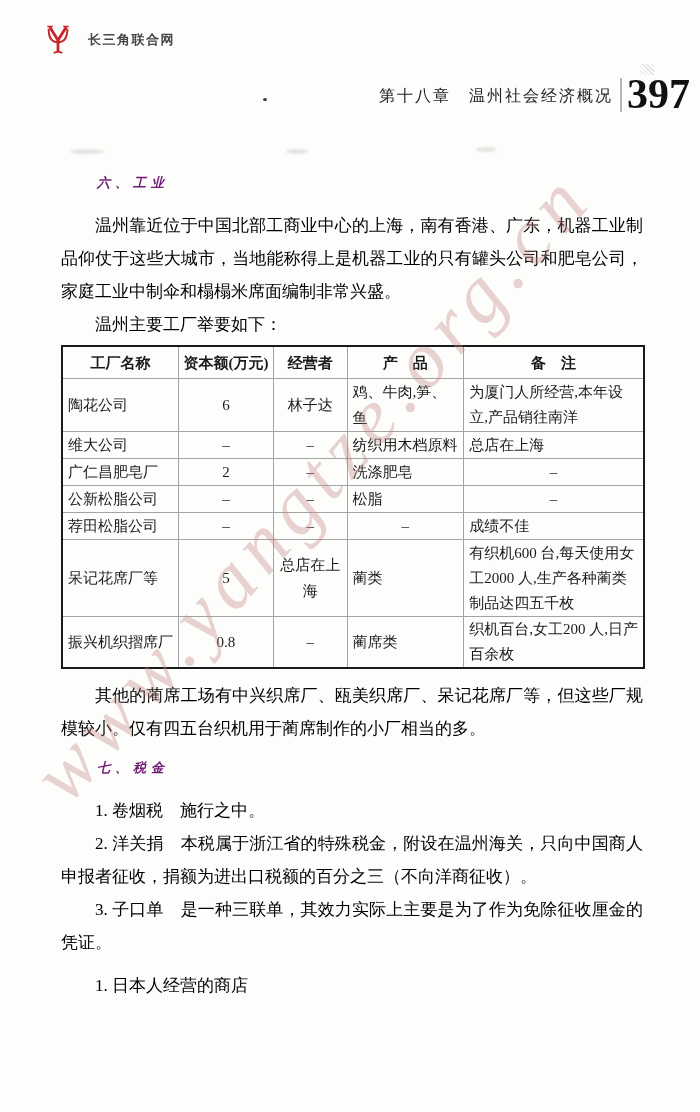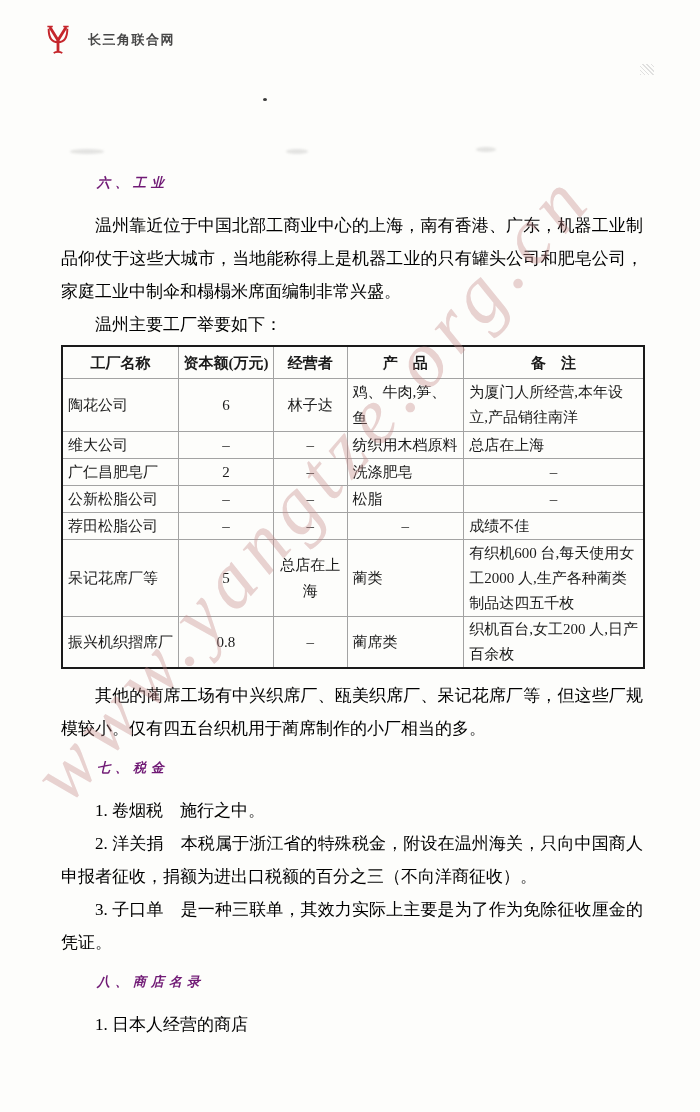--- a/index.html
+++ b/index.html
@@ -87,20 +87,25 @@
         <path d="M5 5 C5 15 8 19.5 15 19.5 C22 19.5 25 15 25 5" stroke-width="2.1"></path>
         <path d="M6.2 3 L15 17.2 M23.8 3 L15 17.2" stroke-width="3"></path>
         <path d="M3.6 2.6 L9.4 2.6 M20.6 2.6 L26.4 2.6" stroke-width="1.6"></path>
         <path d="M15 17 L15 30" stroke-width="3"></path>
         <path d="M10.4 31 C12.5 29.2 17.5 29.2 19.6 31" stroke-width="1.8"></path>
       </svg>
     </span>
     <span class="brand-name">长三角联合网</span>
   </div>
 
+  <div class="running-head">
+    <span class="chapter">第十八章　温州社会经济概况</span>
+    <span class="pagenum-rule"></span>
+    <span class="pagenum">397</span>
+  </div>
   <div class="hatch"></div>
 
   <div class="dot"></div>
   <div class="smear s1"></div>
   <div class="smear s2"></div>
   <div class="smear s3"></div>
 
   <div class="watermark">www.yangtze.org.cn</div>
 
   <div class="content">
@@ -183,18 +188,17 @@
     <p class="body">其他的蔺席工场有中兴织席厂、瓯美织席厂、呆记花席厂等，但这些厂规模较小。仅有四五台织机用于蔺席制作的小厂相当的多。</p>
 
     <div class="gap10"></div>
     <h2 class="sec">七、税金</h2>
 
     <p class="body">1. 卷烟税　施行之中。</p>
     <p class="body">2. 洋关捐　本税属于浙江省的特殊税金，附设在温州海关，只向中国商人申报者征收，捐额为进出口税额的百分之三（不向洋商征收）。</p>
     <p class="body">3. 子口单　是一种三联单，其效力实际上主要是为了作为免除征收厘金的凭证。</p>
 
     <div class="gap10"></div>
-    <h2 class="sec">八、商店名录</h2>
 
     <p class="body">1. 日本人经营的商店</p>
 
   </div>
 </div>
 
 </body></html>

